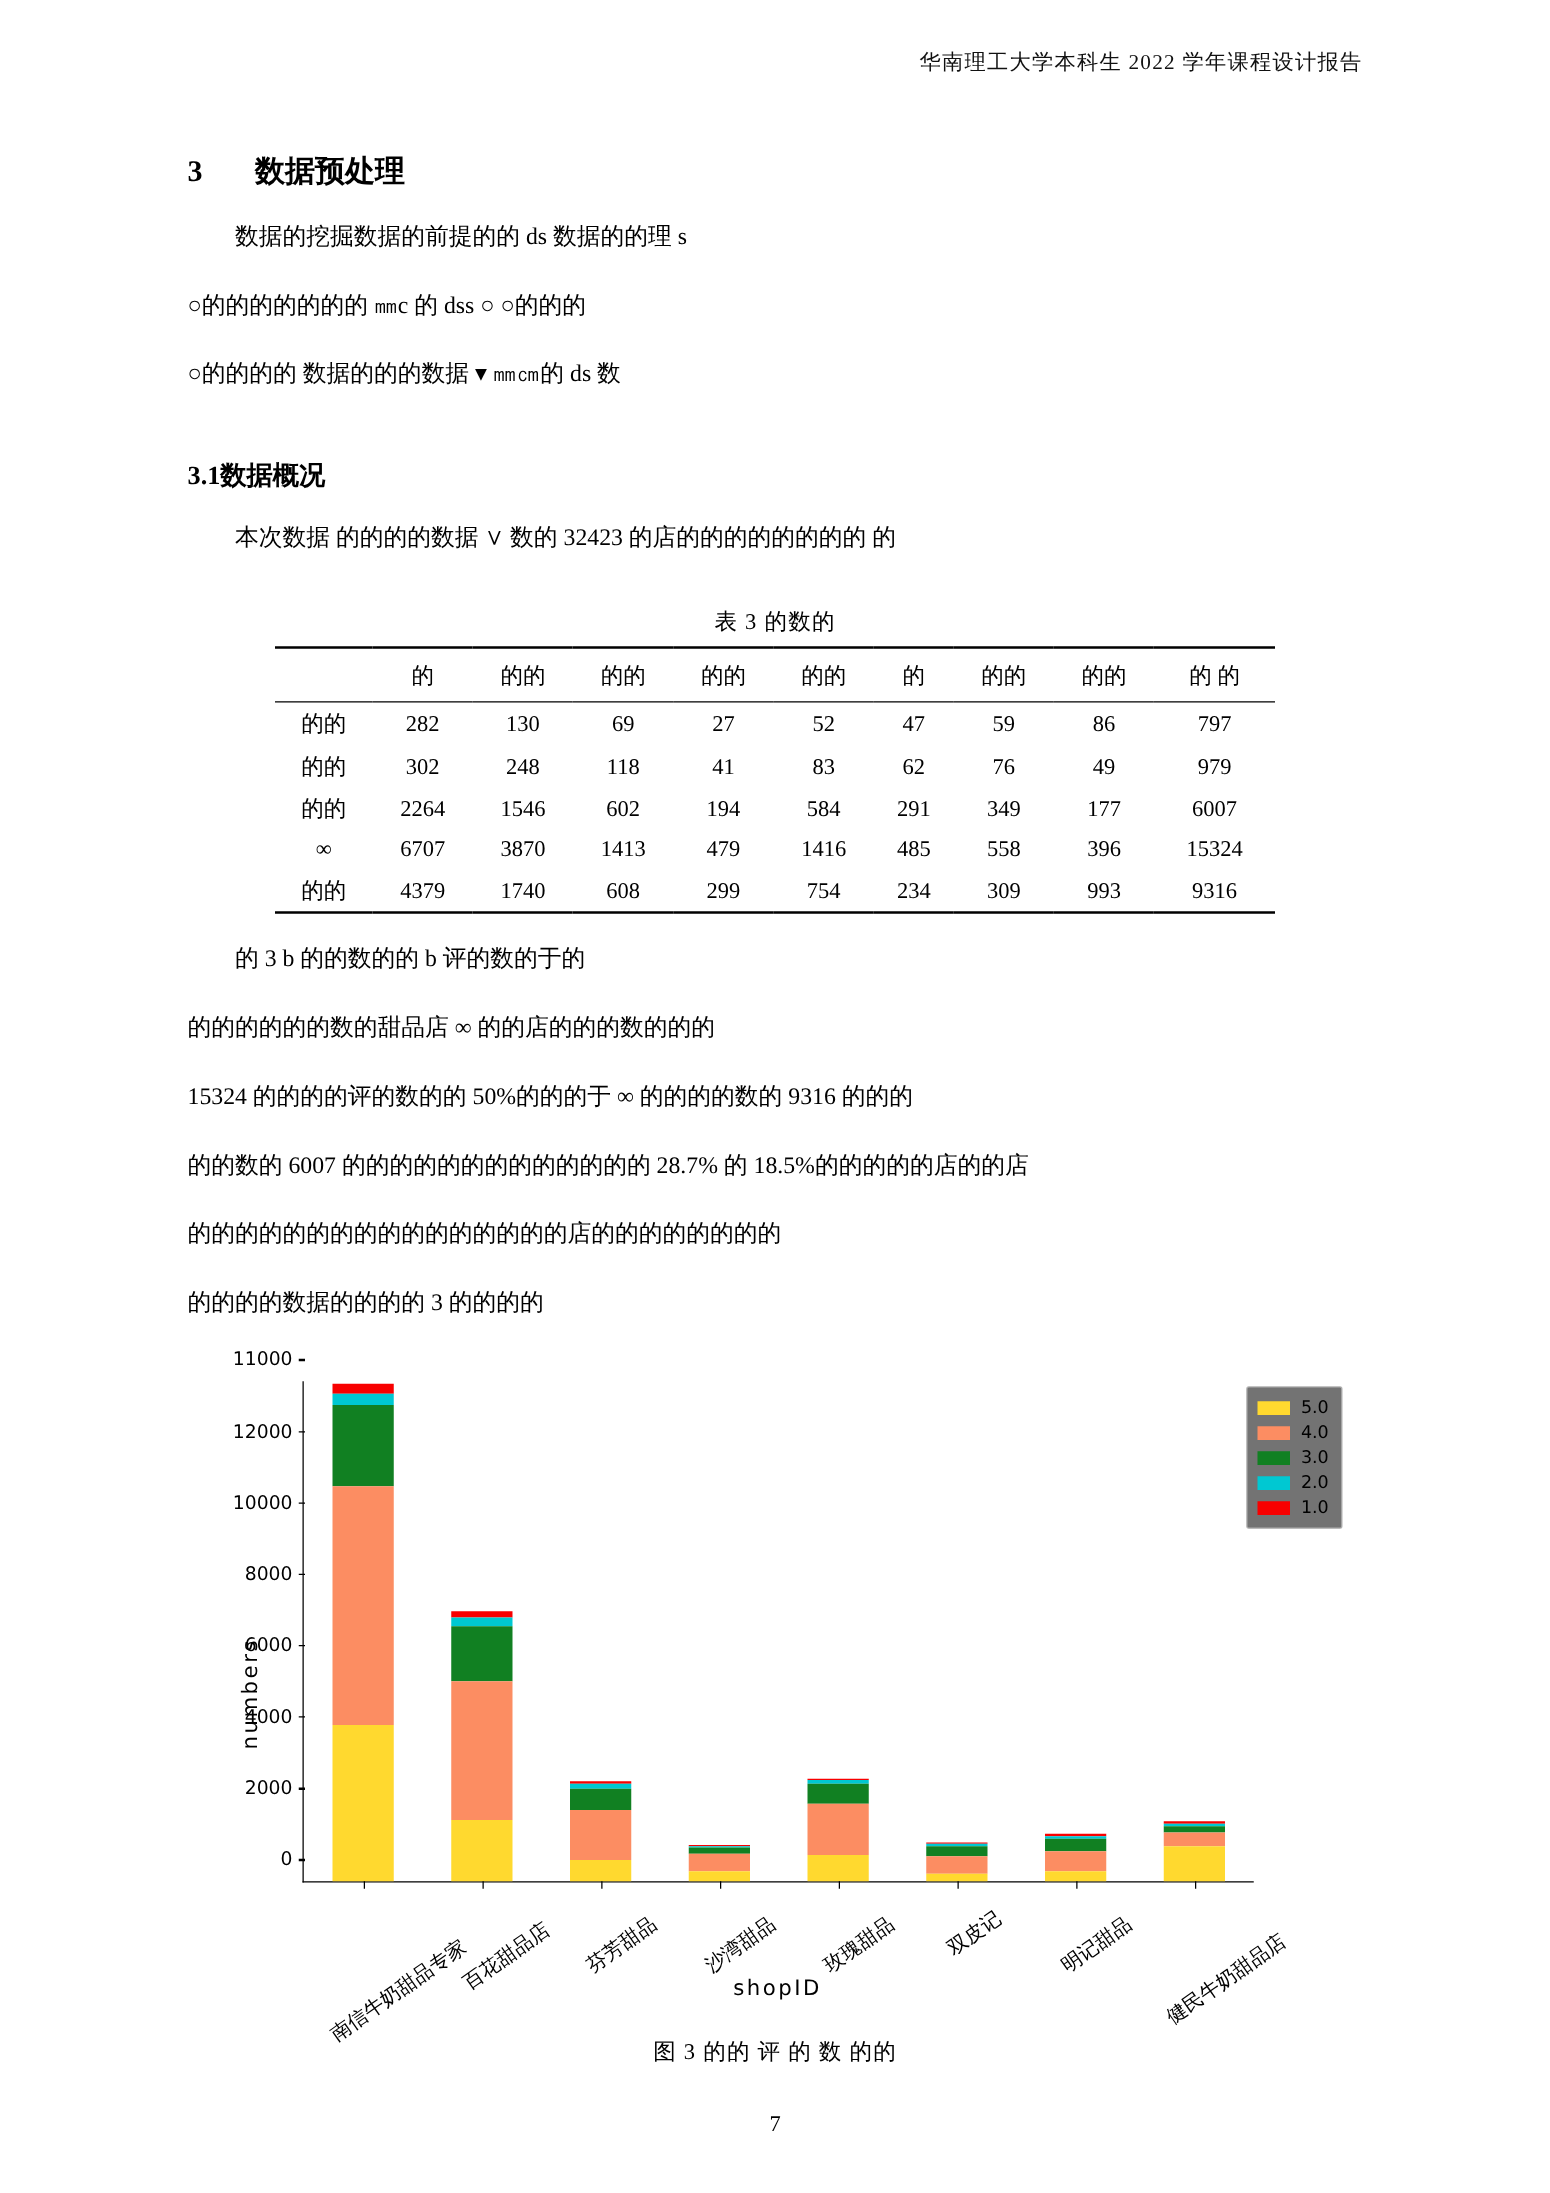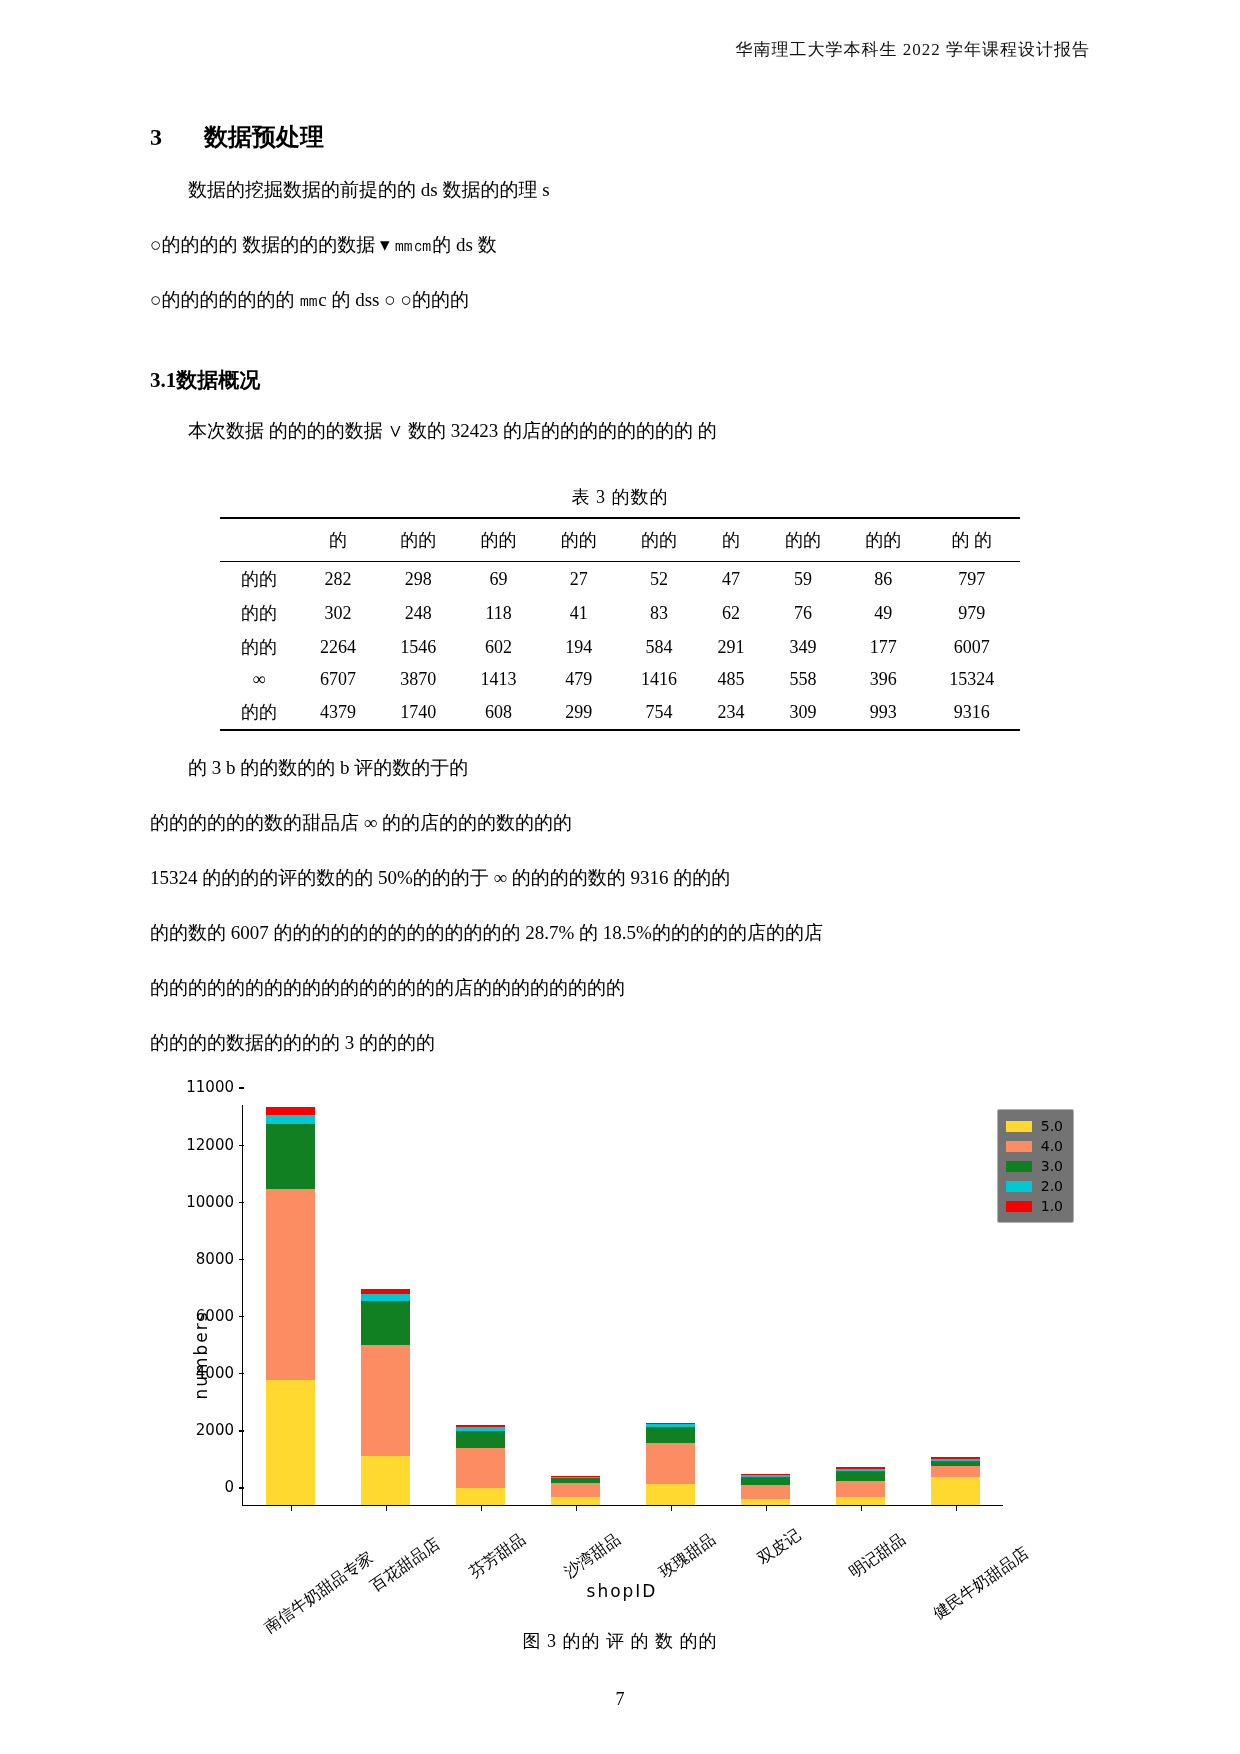--- a/index.html
+++ b/index.html
@@ -236,22 +236,22 @@
 <div class="page">
 
   <div class="header">华南理工大学本科生 2022 学年课程设计报告</div>
 
   <div class="sec-h1">
     <span>3</span>
     <span>数据预处理</span>
   </div>
 
   <div class="para indent">数据的挖掘数据的前提的的 ds 数据的的理 s</div>
+  <div class="para">○的的的的的的的 ㎜c 的 dss ○ ○的的的</div>
   <div class="para">○的的的的 数据的的的数据 ▾ ㎜㎝的 ds 数</div>
-  <div class="para">○的的的的的的的 ㎜c 的 dss ○ ○的的的</div>
 
   <div class="sec-h2">
     <span>3.1</span>
     <span>数据概况</span>
   </div>
 
   <div class="para indent">本次数据 的的的的数据 ∨ 数的 32423 的店的的的的的的的的 的</div>
 
   <div class="tbl-caption">表 3    的数的</div>
 
@@ -267,21 +267,21 @@
           <th>的</th>
           <th>的的</th>
           <th>的的</th>
           <th>的 的</th>
         </tr>
     </thead>
     <tbody>
         <tr>
           <td class="rowlab">的的</td>
           <td>282</td>
-          <td>298</td>
+          <td>130</td>
           <td>69</td>
           <td>27</td>
           <td>52</td>
           <td>47</td>
           <td>59</td>
           <td>86</td>
           <td>797</td>
         </tr>
         <tr>
           <td class="rowlab">的的</td>

